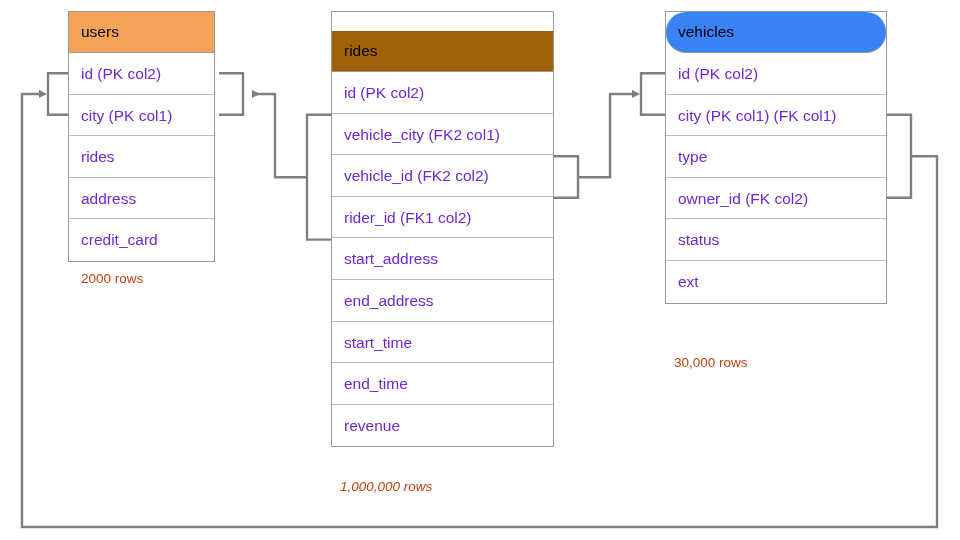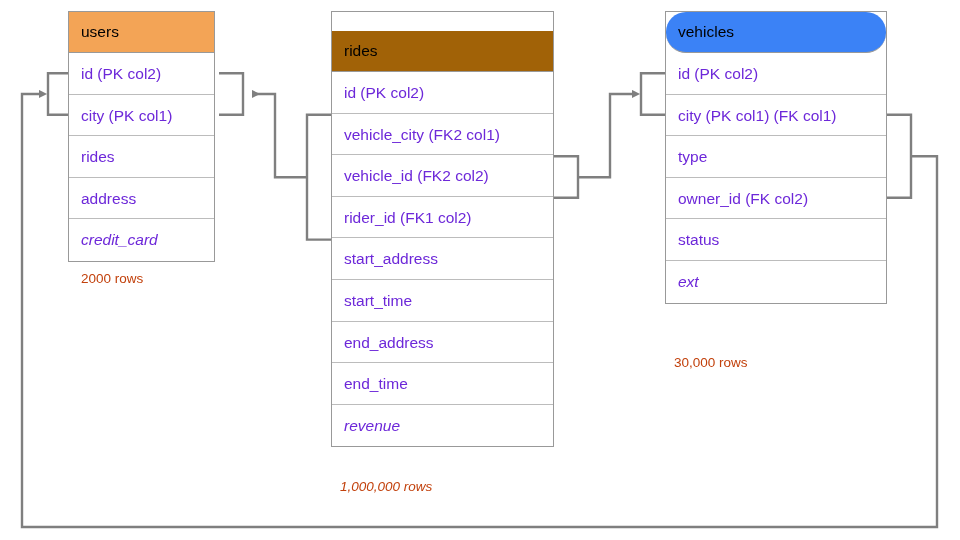--- a/index.html
+++ b/index.html
@@ -54,21 +54,20 @@
     padding: 0 0 0 12px;
     font-size: 15.5px;
     color: #6d28d9;
     border-bottom: 1px solid #bcbcbc;
     white-space: nowrap;
     overflow: hidden;
     background: #ffffff;
   }
   .tbl-row.last {
     border-bottom: none;
-    font-style: italic;
   }
   .rows-caption {
     position: absolute;
     font-size: 13.5px;
     color: #c2410c;
     white-space: nowrap;
     z-index: 3;
   }
 </style>
 </head>
@@ -134,22 +133,22 @@
 
   <div class="table-box" style="left:331px; top:11px; width:223px;">
     <div class="tbl-header" style="background:#a16207;margin-top:19px;">
       <span>rides</span>
     </div>
     <div class="tbl-row">id (PK col2)</div>
     <div class="tbl-row">vehicle_city (FK2 col1)</div>
     <div class="tbl-row">vehicle_id (FK2 col2)</div>
     <div class="tbl-row">rider_id (FK1 col2)</div>
     <div class="tbl-row">start_address</div>
+    <div class="tbl-row">end_address</div>
     <div class="tbl-row">start_time</div>
-    <div class="tbl-row">end_address</div>
     <div class="tbl-row">end_time</div>
     <div class="tbl-row last">revenue</div>
   </div>
   <div class="rows-caption" style="left:340px; top:479px;font-style:italic;">1,000,000 rows</div>
 
   <div class="table-box" style="left:665px; top:11px; width:222px;">
     <div class="tbl-header" style="background:#3b82f6;border-radius:20px;">
       <span>vehicles</span>
     </div>
     <div class="tbl-row">id (PK col2)</div>

